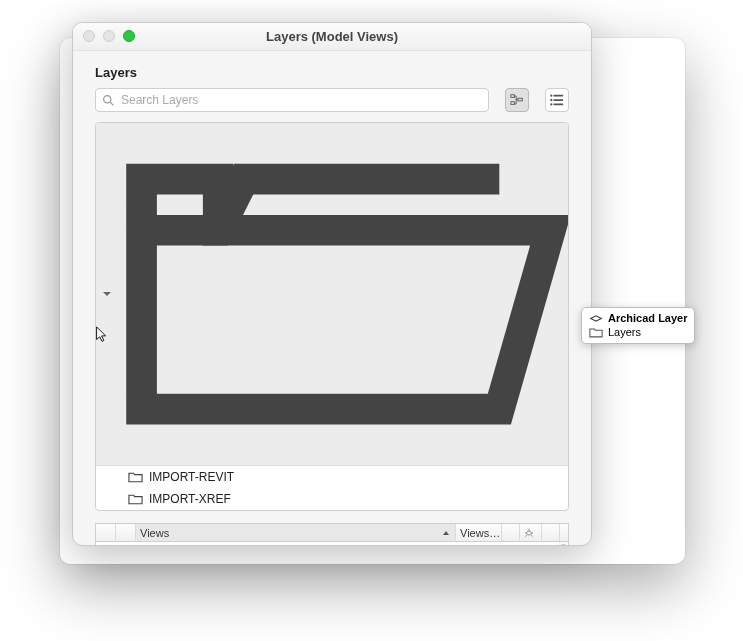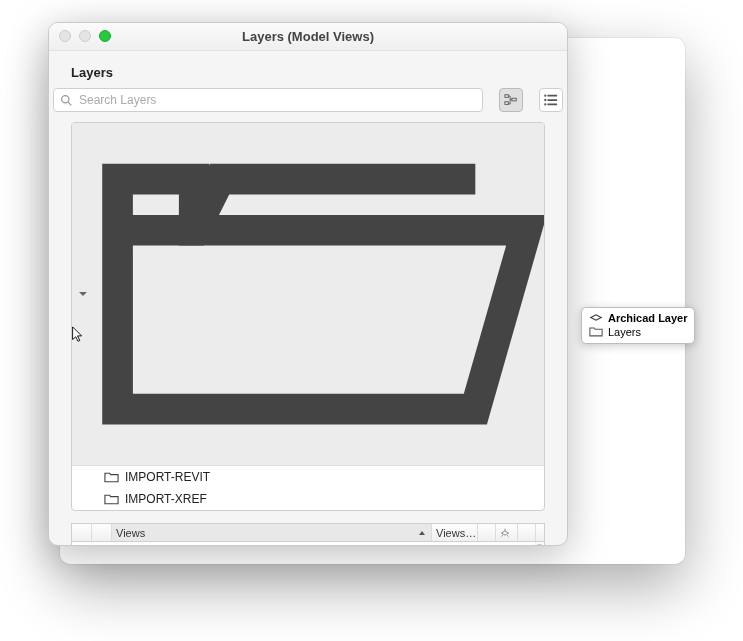--- a/index.html
+++ b/index.html
@@ -1,26 +1,26 @@
 <!DOCTYPE html>
 <html><head>
 <meta charset="utf-8">
 <style>
   * { box-sizing: border-box; margin: 0; padding: 0; font-family: -apple-system, BlinkMacSystemFont, "Helvetica Neue", Arial, sans-serif; }
   body { background: #fff; width: 743px; height: 641px; position: relative; overflow: hidden; }
   .shadow { position:absolute; top:38px; left:60px; width:625px; height:526px; background:#fff; border-radius:10px; box-shadow:0 22px 60px rgba(0,0,0,.33), 0 0 0 1px rgba(0,0,0,.05); }
-  .window { position:absolute; top:22px; left:48px; width:520px; height:524px; background:#f5f5f5; border:1px solid #c9c9c9; border-radius:10px; box-shadow:0 10px 40px rgba(0,0,0,.25); overflow:hidden; }
+  .window { position:absolute; top:22px; left:72px; width:520px; height:524px; background:#f5f5f5; border:1px solid #c9c9c9; border-radius:10px; box-shadow:0 10px 40px rgba(0,0,0,.25); overflow:hidden; }
   .titlebar { height:28px; display:flex; align-items:center; position:relative; border-bottom:1px solid #e3e3e3; background:linear-gradient(#fbfbfb,#efefef); }
   .traffic { position:absolute; left:10px; top:7px; display:flex; gap:8px; }
   .dot { width:12px; height:12px; border-radius:50%; border:0.5px solid rgba(0,0,0,.12); }
   .dot.gray { background:#e4e4e4; border-color:#cdcdcd; }
   .dot.green { background:#28c840; border-color:#1faa33; }
   .title { width:100%; text-align:center; font-size:13px; font-weight:600; color:#444; }
   .section-label { padding:14px 22px 8px; font-size:13px; font-weight:600; color:#222; }
-  .search-row { display:flex; gap:16px; align-items:flex-end; padding:0 4px 10px; }
+  .search-row { display:flex; gap:16px; align-items:flex-end; padding:0 22px 10px; }
   .search { flex:1; display:flex; align-items:center; gap:6px; background:#fff; border:1px solid #cfcfcf; border-radius:4px; height:24px; padding:0 6px; }
   .search svg { width:13px; height:13px; }
   .search input { border:none; outline:none; font-size:12px; flex:1; background:transparent; color:#333; }
   .search input::placeholder { color:#aaa; }
   .iconbtn { width:24px; height:24px; border:1px solid #cfcfcf; border-radius:4px; background:#fff; display:flex; align-items:center; justify-content:center; cursor:pointer; }
   .iconbtn.active { background:#e0e0e0; border-color:#bababa; }
   .iconbtn svg { width:14px; height:14px; }
   .tree { margin:0 22px 12px; border:1px solid #cfcfcf; border-radius:4px; background:#fff; overflow:hidden; }
   .tree-header { background:#ececec; padding:5px 6px; display:flex; align-items:center; gap:4px; border-bottom:1px solid #dcdcdc; }
   .tree-header svg {flex-shrink:0;}
@@ -48,21 +48,21 @@
   .cell svg { width:15px; height:13px; }
   .eye-off { fill:none; stroke:#999; stroke-width:1.5; }
   .lyr { fill:none; stroke:#555; stroke-width:1.2; }
   .ltxt { white-space:nowrap; overflow:hidden; }
   .scrollbar { position:absolute; right:0; top:0; width:9px; height:100%; background:#fafafa; border-left:1px solid #eee; }
   .thumb { position:absolute; right:1px; top:2px; width:7px; height:42px; background:#c4c4c4; border-radius:4px; }
   .cursor { position:absolute; left:22px; top:303px; }
   .cursor svg { width:14px; height:18px; }
   
   .tooltip { position:absolute; left:581px; top:307px; background:#fff; border:1px solid #bdbdbd; border-radius:5px; box-shadow:0 2px 8px rgba(0,0,0,.2); padding:3px 7px 4px; font-size:11px; }
-  .tt-row { display:flex; align-items:flex-start; gap:5px; padding:1px 0; }
+  .tt-row { display:flex; align-items:center; gap:5px; padding:1px 0; }
   .tt-row svg { width:14px; height:11px; }
   .tt-row.bold { font-weight:600; }
 </style>
 </head>
 <body>
 
 <div class="shadow"></div>
 
 <div class="window">
   <div class="titlebar">

